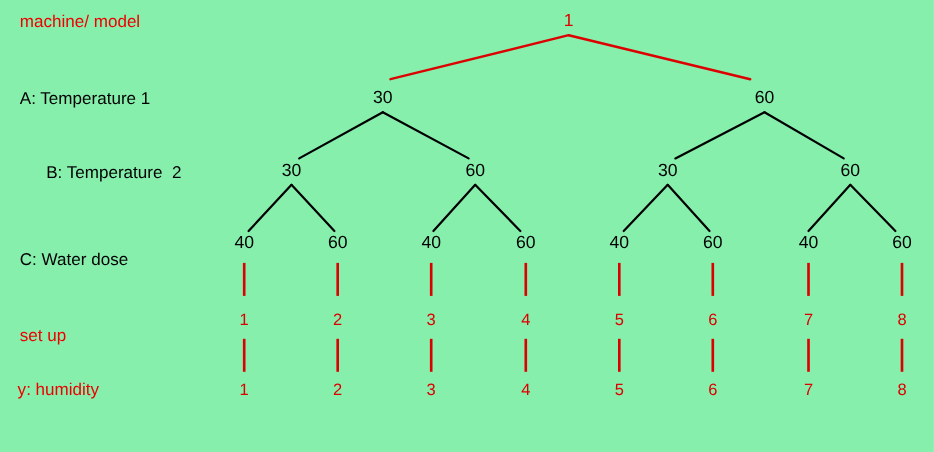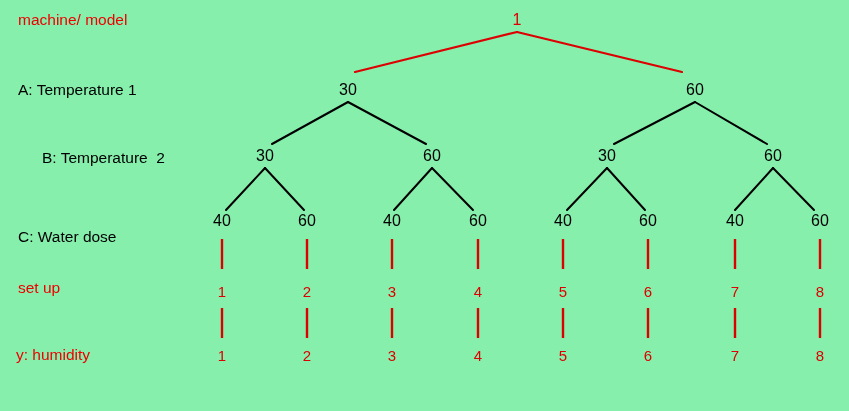--- a/index.html
+++ b/index.html
@@ -90,21 +90,21 @@
         <line x1="735" y1="308" x2="735" y2="338" stroke="#dd0000" stroke-width="2.4"></line>
         <line x1="820" y1="308" x2="820" y2="338" stroke="#dd0000" stroke-width="2.4"></line>
       </g>
   </svg>
 
   <div id="row-labels">
       <div class="row-label" style="left: 18px; top: 20px; color: rgb(238, 0, 0); transform: translateY(-50%);">machine/ model</div>
       <div class="row-label" style="left: 18px; top: 90px; color: rgb(0, 0, 0); transform: translateY(-50%);">A: Temperature 1</div>
       <div class="row-label" style="left: 18px; top: 158px; color: rgb(0, 0, 0); transform: translateY(-50%); margin-left: 24px;">B: Temperature  2</div>
       <div class="row-label" style="left: 18px; top: 237px; color: rgb(0, 0, 0); transform: translateY(-50%);">C: Water dose</div>
-      <div class="row-label" style="left: 18px; top: 288px; color: rgb(238, 0, 0); transform: translateY(-50%);">set up</div>
+      <div class="row-label" style="left: 18px; top: 306px; color: rgb(238, 0, 0); transform: translateY(-50%);">set up</div>
       <div class="row-label" style="left: 16px; top: 355px; color: rgb(238, 0, 0); transform: translateY(-50%);">y: humidity</div>
     </div>
 
   <div id="node-root">
       <div class="node red" style="left: 517px; top: 20px; color: rgb(221, 0, 0);">1</div>
     </div>
   <div id="nodes-a">
       <div class="node black" style="left: 348px; top: 90px;">30</div>
       <div class="node black" style="left: 695px; top: 90px;">60</div>
     </div>

